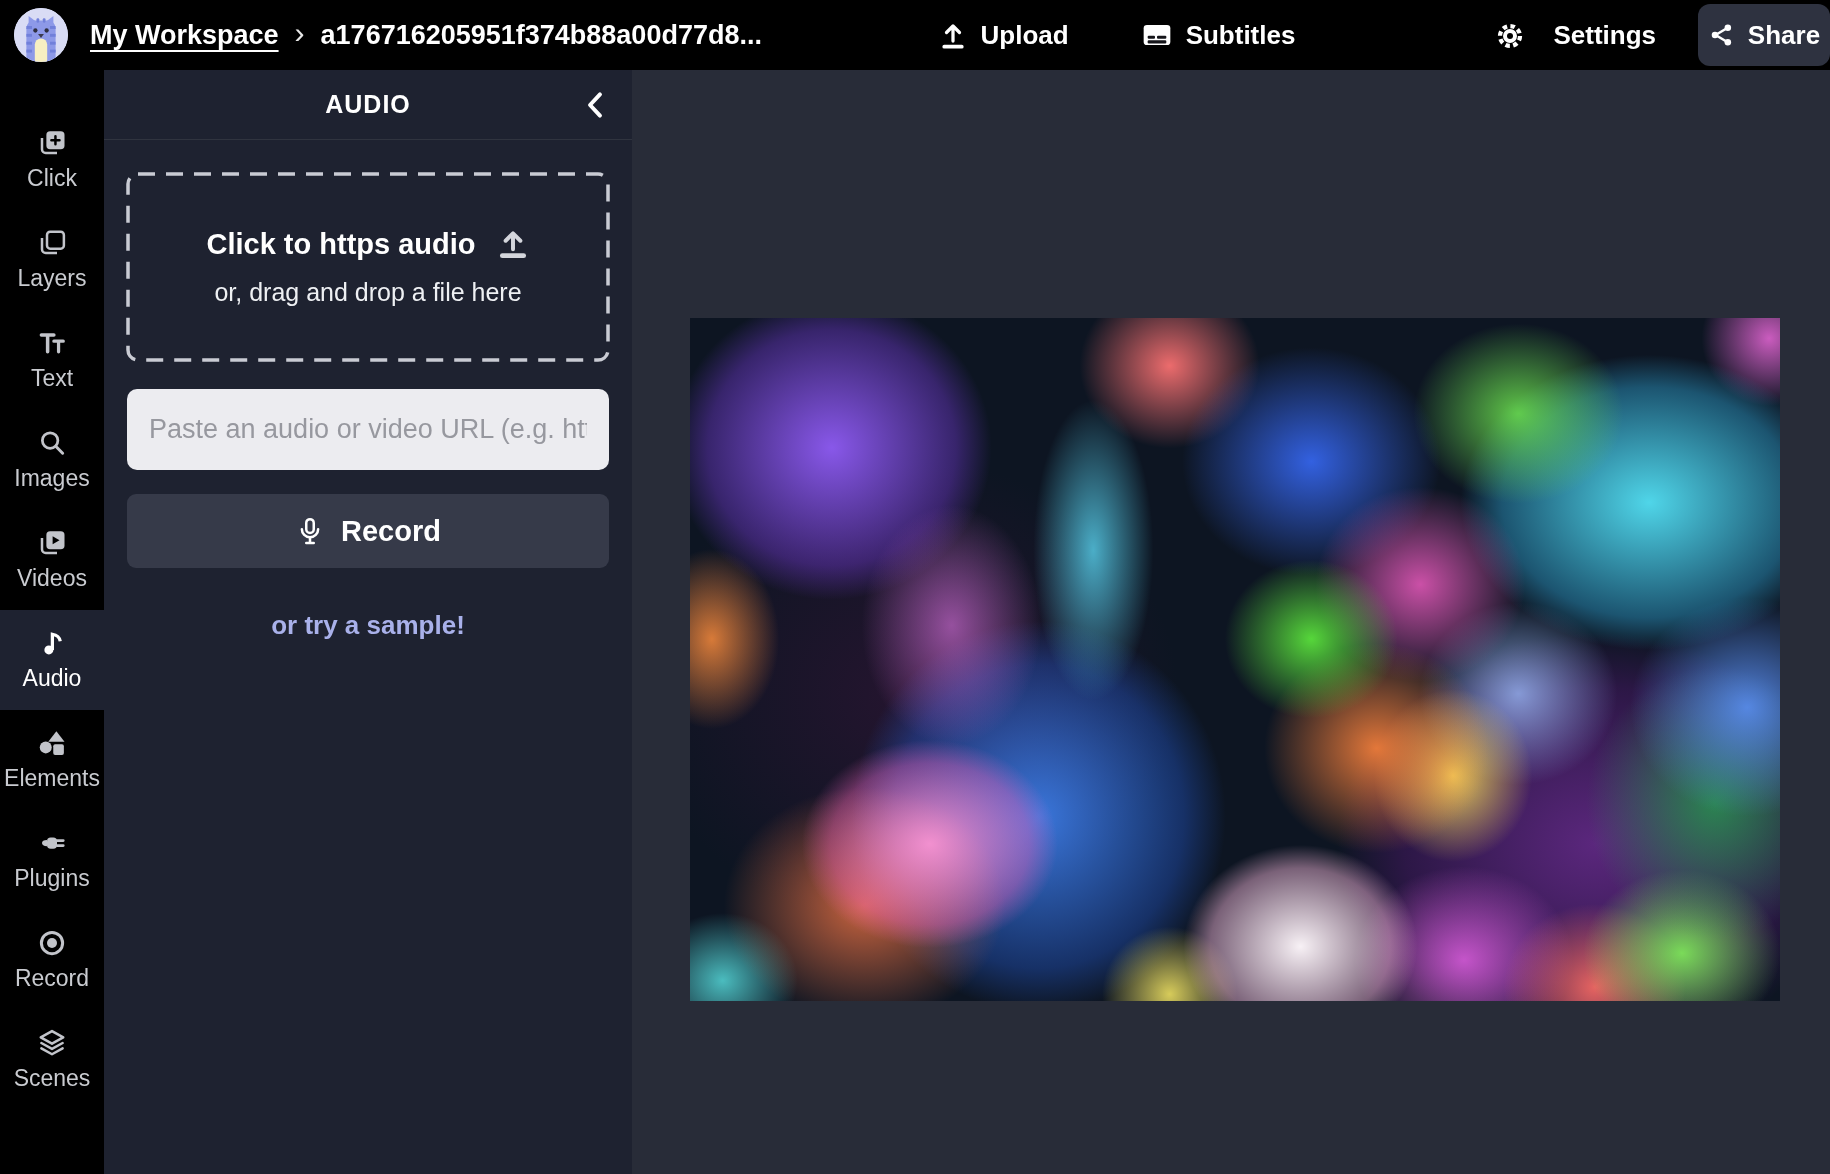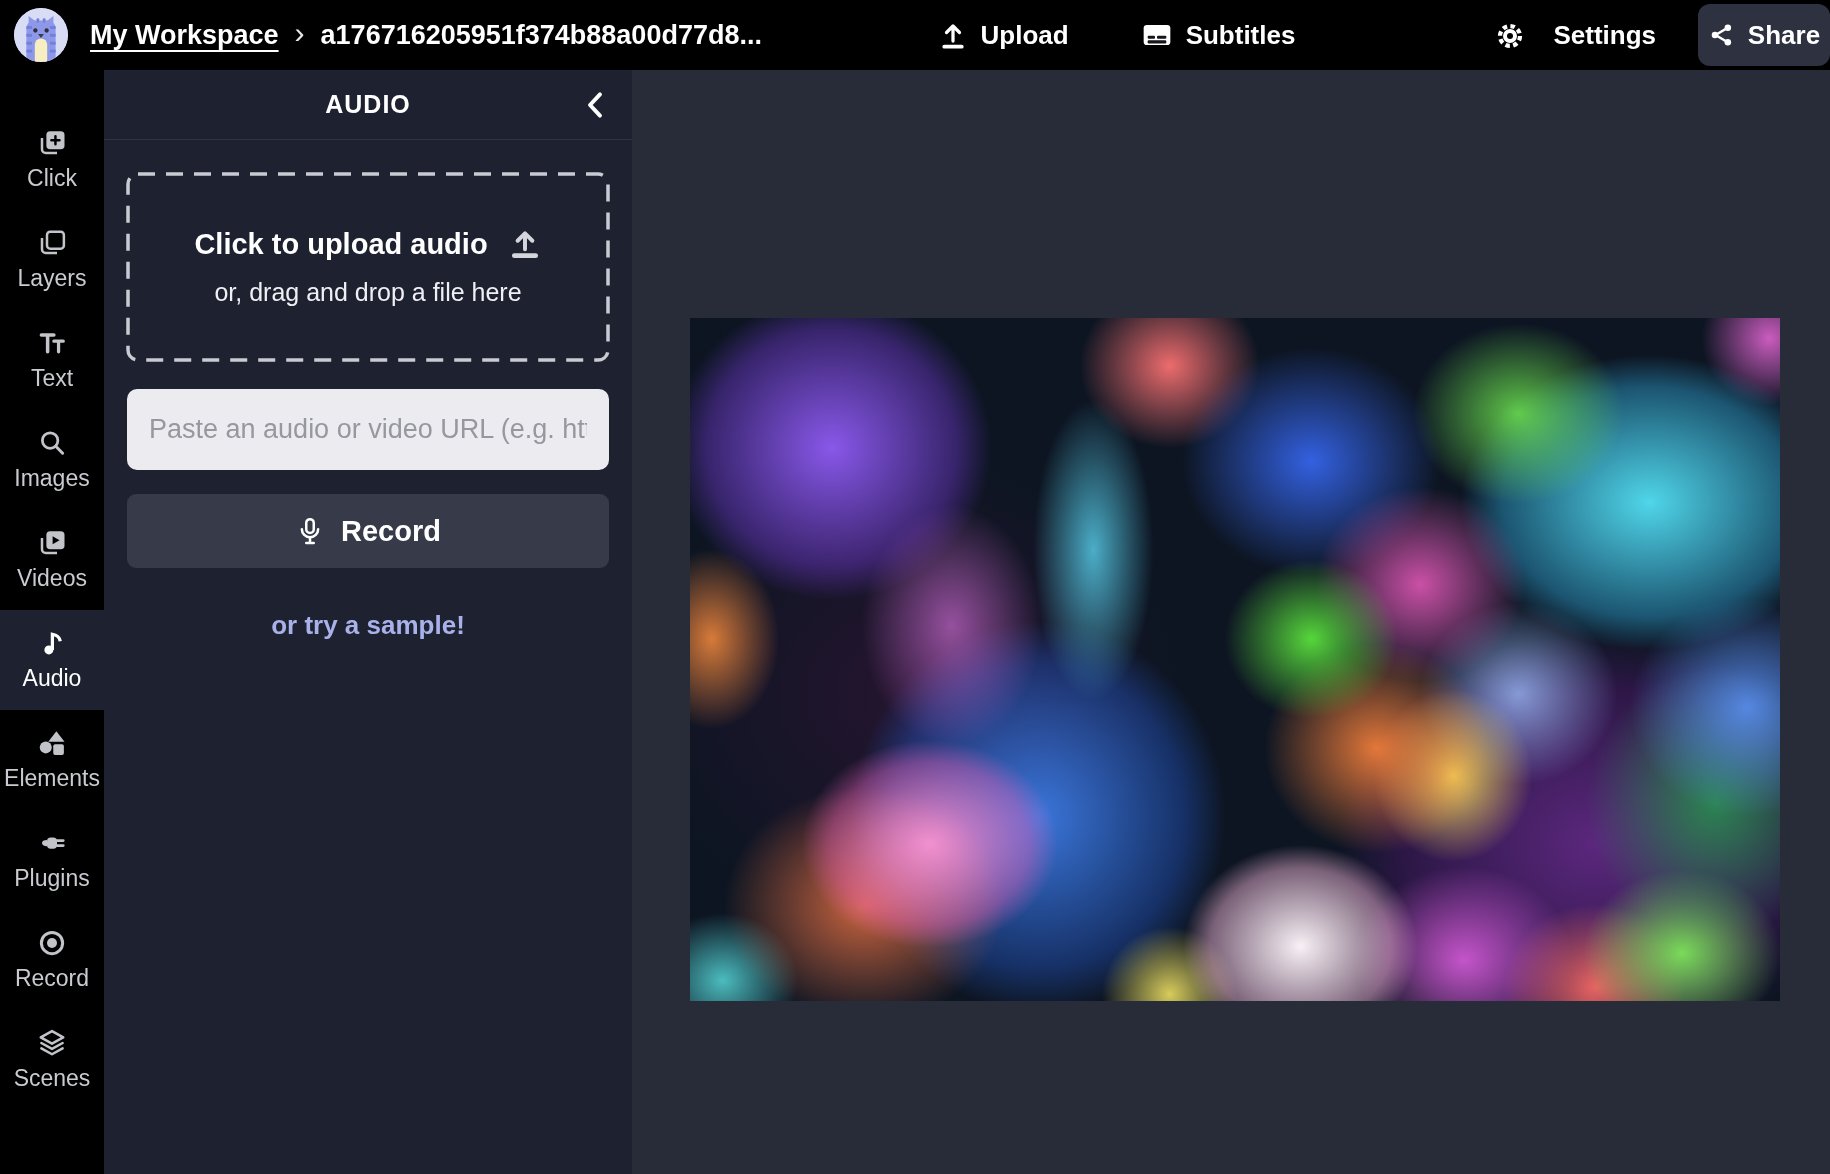--- a/index.html
+++ b/index.html
@@ -289,21 +289,21 @@
       </span>
     </div>
 
     <div class="panel-body">
 
       <div class="dropzone">
         <svg class="dropzone-border" width="484" height="190">
           <rect x="2" y="2" width="480" height="186" rx="10" fill="none" stroke="#c9cbd3" stroke-width="3.5" stroke-dasharray="17 11"></rect>
         </svg>
         <div class="dz-line1">
-          <span class="dz-title">Click to upload audio</span>
+          <span class="dz-title">Click to https audio</span>
           <svg width="34" height="34" viewBox="0 0 24 24">
             <path d="M12 15 V4.5 M6.8 9 L12 3.8 L17.2 9" fill="none" stroke="#d4d6dc" stroke-width="2.8" stroke-linecap="round" stroke-linejoin="round"></path>
             <path d="M4.5 19.5 h15" stroke="#d4d6dc" stroke-width="3.4" stroke-linecap="round"></path>
           </svg>
         </div>
         <div class="dz-sub">or, drag and drop a file here</div>
       </div>
 
       <input class="url-input" type="text" placeholder="Paste an audio or video URL (e.g. https:/" style="">
 

